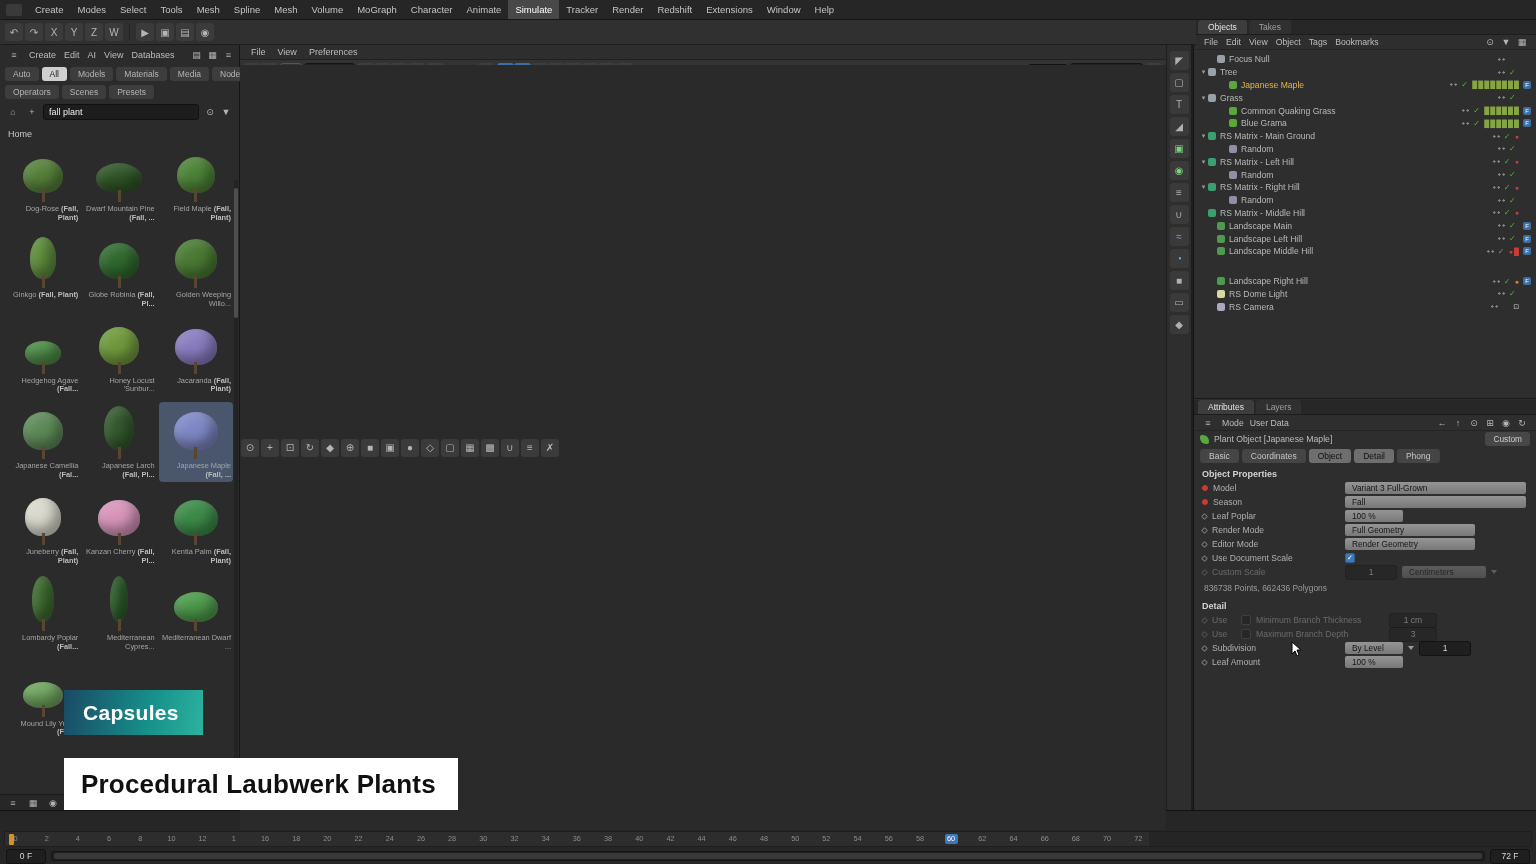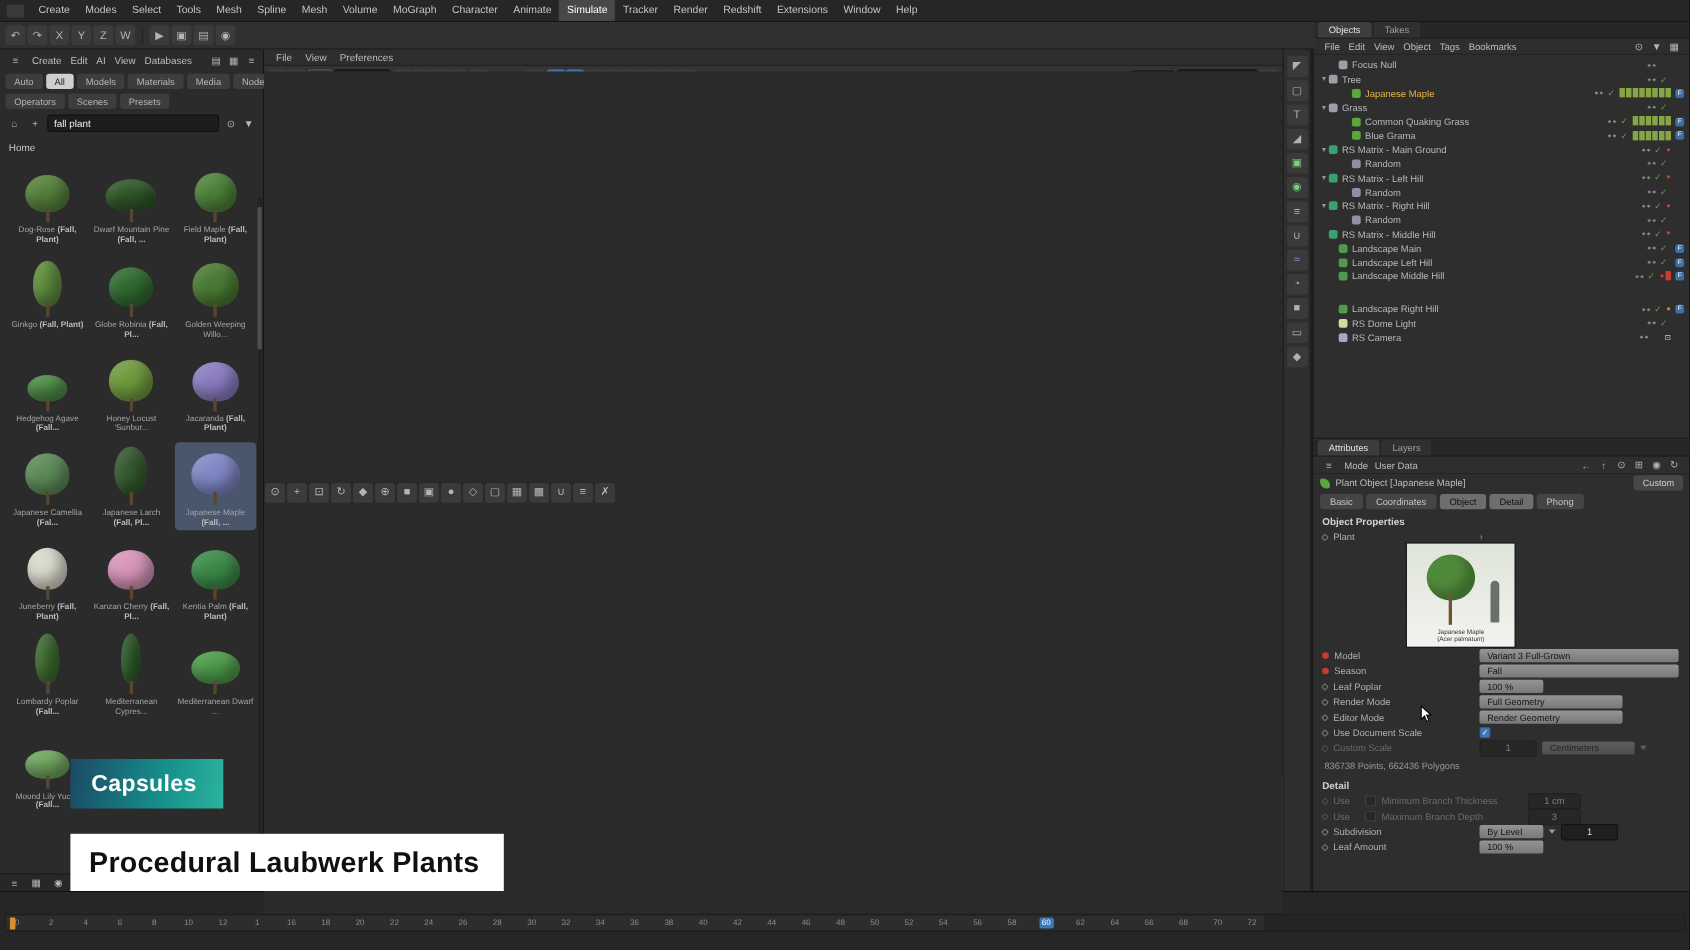--- a/index.html
+++ b/index.html
@@ -20,21 +20,21 @@
 
 .assets{position:absolute;left:0;top:45px;width:240px;height:765px;background:#2b2b2b;border-right:1px solid #151515}
 .assets-tabs{display:flex;align-items:center;gap:7px;padding:3px 6px;font-size:9px;color:#bdbdbd}
 .assets-tabs .spacer,.spacer{flex:1}
 .filter-row{display:flex;gap:3px;padding:2px 5px}
 .pill{padding:2px 8px;background:#3d3d3d;border-radius:3px;font-size:8.5px;color:#b5b5b5}
 .searchbar{margin:3px 5px;display:flex;align-items:center;gap:3px}
 .searchbar input{flex:1;height:16px;background:#1d1d1d;border:1px solid #101010;border-radius:3px;color:#ececec;font-size:9px;padding:0 5px;font-family:inherit}
 .section-title{padding:6px 8px 2px;font-size:9px;color:#c8c8c8}
 .asset-grid{display:grid;grid-template-columns:repeat(3,1fr);gap:6px 2px;padding:4px 6px}
-.asset{text-align:center;padding:2px;border-radius:4px}
+.asset{text-align:right;padding:2px;border-radius:4px}
 .thumb{height:56px;display:flex;align-items:flex-end;justify-content:center;position:relative}
 .blob{display:block;margin:0 auto 10px;border-radius:50% 50% 46% 46%;box-shadow:inset -6px -8px 12px rgba(0,0,0,.38),inset 4px 6px 10px rgba(255,255,255,.14)}
 .stem{position:absolute;bottom:1px;left:calc(50% - 1.5px);width:3px;height:12px;background:#5a4630}
 .alabel{font-size:7.4px;color:#a5a5a5;line-height:1.2;margin-top:2px}
 .alabel b{color:#bdbdbd}
 .assets-footer{position:absolute;left:0;bottom:0;width:100%;height:16px;background:#272727;border-top:1px solid #1b1b1b;display:flex;align-items:center;padding:0 5px;gap:4px}
 .scroll{position:absolute;right:1px;top:135px;bottom:22px;width:4px;background:#232323;border-radius:2px}
 .scroll .h{position:absolute;top:8px;width:4px;height:130px;background:#4e4e4e;border-radius:2px}
 
 .center{position:absolute;left:240px;top:45px;width:926px;height:765px;background:#2a2a2a}
@@ -870,40 +870,20 @@
       <div class="attr-tabbtns">
 
       <span class="tabbtn">Basic</span>
           <span class="tabbtn">Coordinates</span>
           <span class="tabbtn" style="background: rgb(110, 110, 110); color: rgb(17, 17, 17);">Object</span>
           <span class="tabbtn" style="background: rgb(110, 110, 110); color: rgb(17, 17, 17);">Detail</span>
           <span class="tabbtn">Phong</span>
         </div>
       <div class="attr-section">Object Properties</div>
 
-      <div class="plant-block">
-        <div class="arow">
-          <span class="alab">
-              <i class="kdot dia"></i>
-              <span>Plant</span>
-            </span>
-          <span class="expander">›</span>
-        </div>
-        <div class="plant-thumb">
-          <div class="pt-img">
-            <span class="pt-canopy"></span>
-            <span class="pt-trunk"></span>
-            <span class="pt-person"></span>
-          </div>
-          <div class="pt-cap">
-            <div>Japanese Maple</div>
-            <div>(Acer palmatum)</div>
-          </div>
-        </div>
-      </div>
 
       <div class="arow">
           <span class="alab">
             <i class="kdot red"></i>
             <span>Model</span>
           </span>
           <span class="dd wide">Variant 3 Full-Grown</span>
         </div>
       <div class="arow">
           <span class="alab">
@@ -1059,17 +1039,24 @@
           <span class="tl-num" style="background: rgb(61, 120, 184); color: rgb(255, 255, 255);">60</span>
           <span class="tl-num">62</span>
           <span class="tl-num">64</span>
           <span class="tl-num">66</span>
           <span class="tl-num">68</span>
           <span class="tl-num">70</span>
           <span class="tl-num">72</span>
         </div>
       <span class="tl-marker0"></span>
     </div>
+    <div class="tl-range">
+      <span class="field-dark">0 F</span>
+      <div class="range-track">
+          <div class="range-bar"></div>
+        </div>
+      <span class="field-dark">72 F</span>
+    </div>
   </footer>
 
   <div class="ov-capsules">Capsules</div>
   <div class="ov-title">Procedural Laubwerk Plants</div>
 </div>
 
 </body></html>

